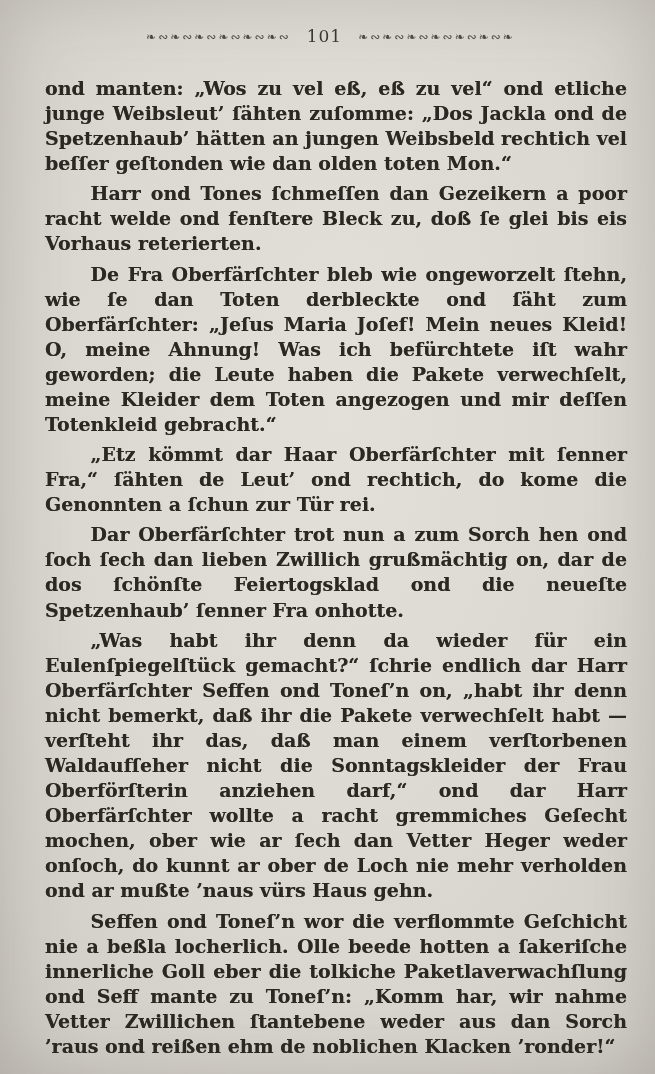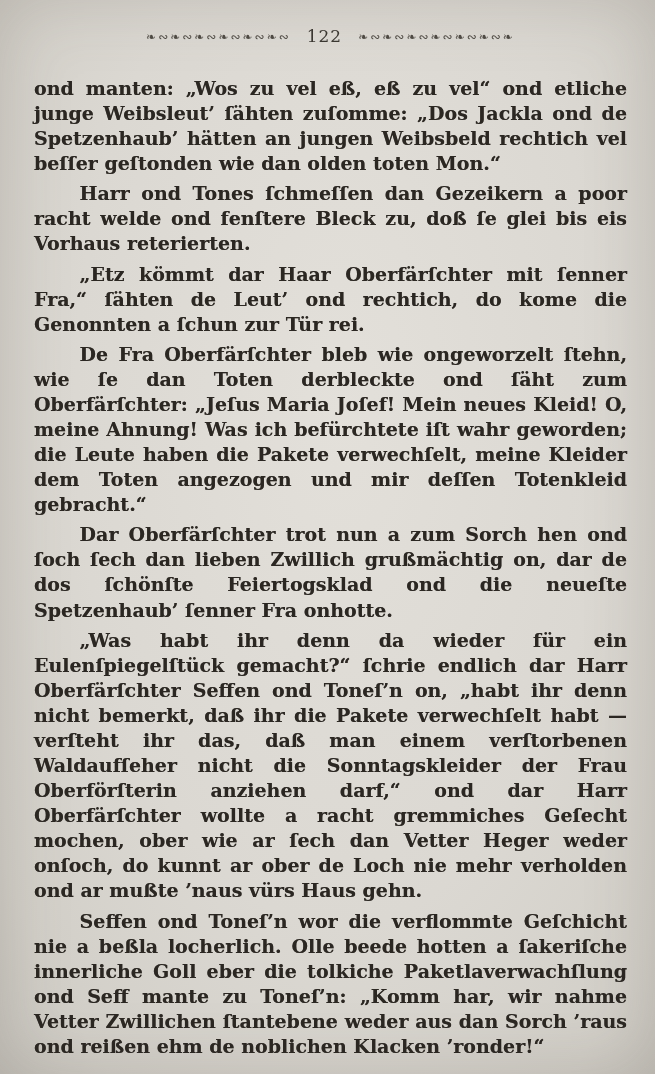--- a/index.html
+++ b/index.html
@@ -45,41 +45,41 @@
     margin-top: 30px;
     font-family: "DejaVu Serif", "Liberation Serif", serif;
     font-weight: 700;
     font-size: 19px;
     line-height: 1.32;
     color: #2b2722;
     text-align: justify;
     text-shadow: 0 0 0.5px rgba(43, 39, 34, 0.55);
   }
   .para {
-    margin: 0 0 5px 0;
+    margin: 0 0 5px 11px;
     text-indent: 2.4em;
   }
   .para.no-indent {
     text-indent: 0;
   }
 </style>
 </head>
 <body>
 
 <div class="page">
 
   <header class="page-header">
     <span class="ornament">❧∾❧∾❧∾❧∾❧∾❧∾</span>
-    <span class="page-number">122</span>
+    <span class="page-number">101</span>
     <span class="ornament">❧∾❧∾❧∾❧∾❧∾❧∾❧</span>
   </header>
 
   <main class="text-block">
     <p class="para no-indent">ond manten: „Wos zu vel eß, eß zu vel“ ond etliche junge Weibsleut’ ſähten zuſomme: „Dos Jackla ond de Spetzenhaub’ hätten an jungen Weibsbeld rechtich vel beſſer geſtonden wie dan olden toten Mon.“</p>
     <p class="para">Harr ond Tones ſchmeſſen dan Gezeikern a poor racht welde ond fenſtere Bleck zu, doß ſe glei bis eis Vorhaus reterierten.</p>
+    <p class="para">De Fra Oberfärſchter bleb wie ongeworzelt ſtehn, wie ſe dan Toten derbleckte ond ſäht zum Oberfärſchter: „Jeſus Maria Joſef! Mein neues Kleid! O, meine Ahnung! Was ich befürchtete iſt wahr geworden; die Leute haben die Pakete verwechſelt, meine Kleider dem Toten angezogen und mir deſſen Totenkleid gebracht.“</p>
     <p class="para">„Etz kömmt dar Haar Oberfärſchter mit ſenner Fra,“ ſähten de Leut’ ond rechtich, do kome die Genonnten a ſchun zur Tür rei.</p>
-    <p class="para">De Fra Oberfärſchter bleb wie ongeworzelt ſtehn, wie ſe dan Toten derbleckte ond ſäht zum Oberfärſchter: „Jeſus Maria Joſef! Mein neues Kleid! O, meine Ahnung! Was ich befürchtete iſt wahr geworden; die Leute haben die Pakete verwechſelt, meine Kleider dem Toten angezogen und mir deſſen Totenkleid gebracht.“</p>
     <p class="para">Dar Oberfärſchter trot nun a zum Sorch hen ond ſoch ſech dan lieben Zwillich grußmächtig on, dar de dos ſchönſte Feiertogsklad ond die neueſte Spetzenhaub’ ſenner Fra onhotte.</p>
     <p class="para">„Was habt ihr denn da wieder für ein Eulenſpiegelſtück gemacht?“ ſchrie endlich dar Harr Oberfärſchter Seffen ond Toneſ’n on, „habt ihr denn nicht bemerkt, daß ihr die Pakete verwechſelt habt — verſteht ihr das, daß man einem verſtorbenen Waldaufſeher nicht die Sonntagskleider der Frau Oberförſterin anziehen darf,“ ond dar Harr Oberfärſchter wollte a racht gremmiches Geſecht mochen, ober wie ar ſech dan Vetter Heger weder onſoch, do kunnt ar ober de Loch nie mehr verholden ond ar mußte ’naus vürs Haus gehn.</p>
     <p class="para">Seffen ond Toneſ’n wor die verflommte Geſchicht nie a beßla locherlich. Olle beede hotten a ſakeriſche innerliche Goll eber die tolkiche Paketlaverwachſlung ond Seff mante zu Toneſ’n: „Komm har, wir nahme Vetter Zwillichen ſtantebene weder aus dan Sorch ’raus ond reißen ehm de noblichen Klacken ’ronder!“</p>
   </main>
 
 </div>
 
 </body></html>

